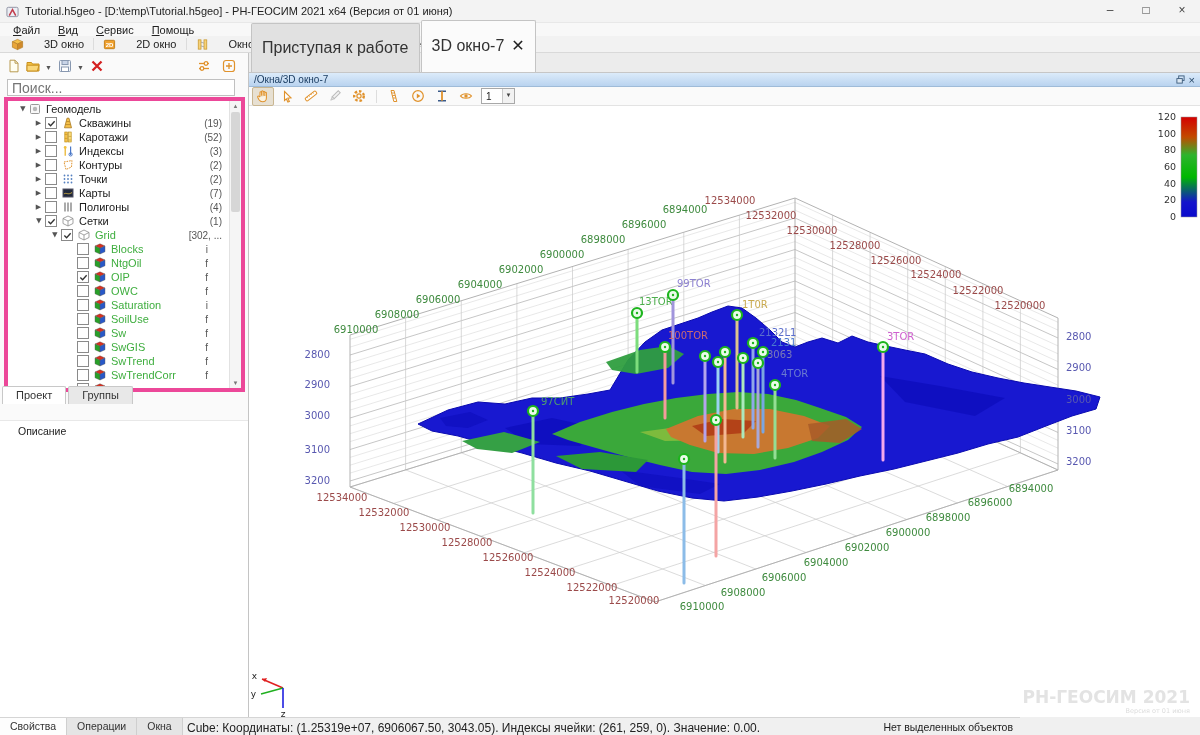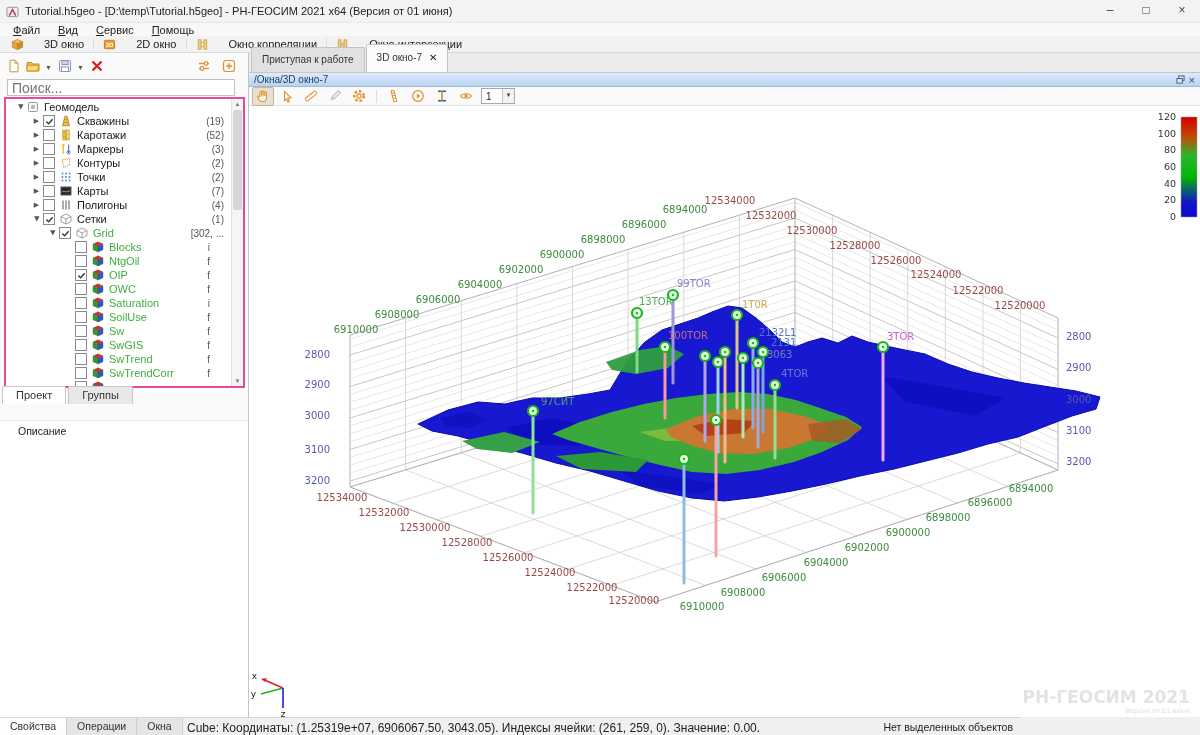--- a/index.html
+++ b/index.html
@@ -22,21 +22,21 @@
   .tb-sep{width:1px;height:12px;background:#dcdcdc;margin:0 2px;}
   
   .content{position:absolute;top:53px;left:0;right:0;bottom:18px;display:flex;}
   .left-panel{width:248px;background:#fafafa;border-right:1px solid #c4c4c4;position:relative;box-sizing:content-box;flex:none;}
   .panel-toolbar{height:26px;display:flex;align-items:center;padding:0 7px;}
   .pt-icon{width:16px;height:16px;margin-right:3px;display:flex;align-items:center;}
   .pt-icon svg{width:14px;height:14px;display:block;}
   .pt-drop{font-size:7px;color:#555;margin:3px 6px 0 0;}
   .pt-right{margin-left:auto;display:flex;gap:6px;}
   .search{position:absolute;top:26px;left:7px;width:218px;height:13px;border:1px solid #c0c0c0;font-size:14px;padding:1px 4px;color:#555;font-family:"Liberation Sans",sans-serif;background:#fff;}
-  .tree-box{position:absolute;top:44px;left:4px;right:3px;height:287px;border:2px solid #ec4899;background:#fff;overflow:hidden;}
+  .tree-box{position:absolute;top:44px;left:4px;right:3px;height:287px;border:4px solid #ec4899;background:#fff;overflow:hidden;}
   .tree-inner{position:absolute;left:0;top:1px;right:11px;}
   .tree-row{display:flex;align-items:center;height:14px;font-size:11px;white-space:nowrap;}
   .expander{width:13px;flex:none;display:inline-block;font-size:7px;color:#555;text-align:center;}
   .expander.open{transform:rotate(90deg);}
   .cb{width:10px;height:10px;border:1px solid #8a8a8a;background:#fff;flex:none;margin-right:5px;display:inline-flex;align-items:center;justify-content:center;}
   .cb svg{width:9px;height:9px;}
   .ticon{width:13px;height:12px;margin-right:4px;flex:none;}
   .ticon svg{width:12px;height:12px;display:block;}
   .tlabel{overflow:hidden;}
   .tcount{margin-left:auto;padding-right:6px;font-size:10px;color:#555;}
@@ -48,21 +48,21 @@
   .ptab{padding:2px 13px 3px;font-size:11px;border:1px solid #c8c8c8;border-bottom:none;background:#e8e8e8;margin-right:2px;border-radius:2px 2px 0 0;color:#333;}
   .ptab.active{background:#fff;}
   .prop-header{position:absolute;top:351px;left:0;right:0;height:16px;display:flex;background:#f0f0f0;border-top:1px solid #d4d4d4;border-bottom:1px solid #d4d4d4;box-sizing:border-box;}
   .prop-h1{width:178px;text-align:center;font-size:10.5px;color:#333;line-height:14px;border-right:1px solid #d4d4d4;}
   .prop-h2{flex:1;text-align:center;font-size:10.5px;color:#333;line-height:14px;}
   .prop-body{position:absolute;top:367px;left:0;right:0;bottom:0;background:#fff;border-top:1px solid #e8e8e8;}
   .prop-row{padding:4px 0 0 18px;font-size:10.5px;color:#222;}
   
   .right-area{flex:1;position:relative;background:#fff;min-width:0;}
   .doc-tabs{height:20px;background:#ececec;display:flex;align-items:flex-end;padding-left:2px;border-bottom:1px solid #c6c6c6;box-sizing:border-box;}
-  .dtab{height:16px;line-height:15px;padding:4px 10px;font-size:10px;background:#e1e1e1;border:1px solid #c4c4c4;border-bottom:none;margin-right:1px;border-radius:2px 2px 0 0;color:#333;white-space:nowrap;}
+  .dtab{height:16px;line-height:15px;padding:16px 10px;font-size:16px;background:#e1e1e1;border:1px solid #c4c4c4;border-bottom:none;margin-right:1px;border-radius:2px 2px 0 0;color:#333;white-space:nowrap;}
   .dtab.active{background:#fbfbfb;height:19px;line-height:18px;}
   .dtab .close{margin-left:7px;font-weight:bold;color:#222;}
   .dock-header{height:14px;background:linear-gradient(#dcebfa,#b9d3ef);display:flex;align-items:center;padding:0 5px;font-size:10px;color:#17395e;border-bottom:1px solid #9fbbd8;box-sizing:border-box;}
   .dock-btns{margin-left:auto;display:flex;align-items:center;gap:4px;}
   .dock-btn{font-size:9px;color:#2a4a6a;line-height:10px;}
   .dock-btn svg{width:9px;height:9px;display:block;}
   .view-toolbar{height:19px;background:#fafafa;border-bottom:1px solid #e3e3e3;display:flex;align-items:center;gap:2px;padding-left:3px;box-sizing:border-box;}
   .vt-btn{width:20px;height:17px;display:flex;align-items:center;justify-content:center;border:1px solid transparent;border-radius:2px;}
   .vt-btn svg{width:14px;height:14px;display:block;}
   .vt-btn.selected{background:#e7e0d2;border-color:#c9b691;}
@@ -245,21 +245,21 @@
     <span class="expander ">▶</span>
               <span class="cb"></span>
     <span class="ticon">
                 <svg viewBox="0 0 12 12">
                   <path d="M3.2,2 v8.8" stroke="#e8b020" stroke-width="1.2"></path>
                   <circle cx="3.2" cy="2.4" r="1.4" fill="#f0c040"></circle>
                   <path d="M8.6,1.6 v8.4" stroke="#4a78c8" stroke-width="1.2"></path>
                   <circle cx="8.6" cy="9.4" r="1.6" fill="none" stroke="#4a78c8"></circle>
                 </svg>
               </span>
-    <span class="tlabel" style="color:#1a1a1a">Маркеры</span>
+    <span class="tlabel" style="color:#1a1a1a">Индексы</span>
     <span class="tcount" style="padding-right:8px">(3)</span>
   </div>
             <div class="tree-row" style="padding-left:24px">
     <span class="expander ">▶</span>
               <span class="cb"></span>
     <span class="ticon">
                 <svg viewBox="0 0 12 12">
                   <polygon points="2,3 10,1.5 9.5,8 4,10.5" fill="none" stroke="#e0922c" stroke-width="1" stroke-dasharray="1.6 1"></polygon>
                 </svg>
               </span>

